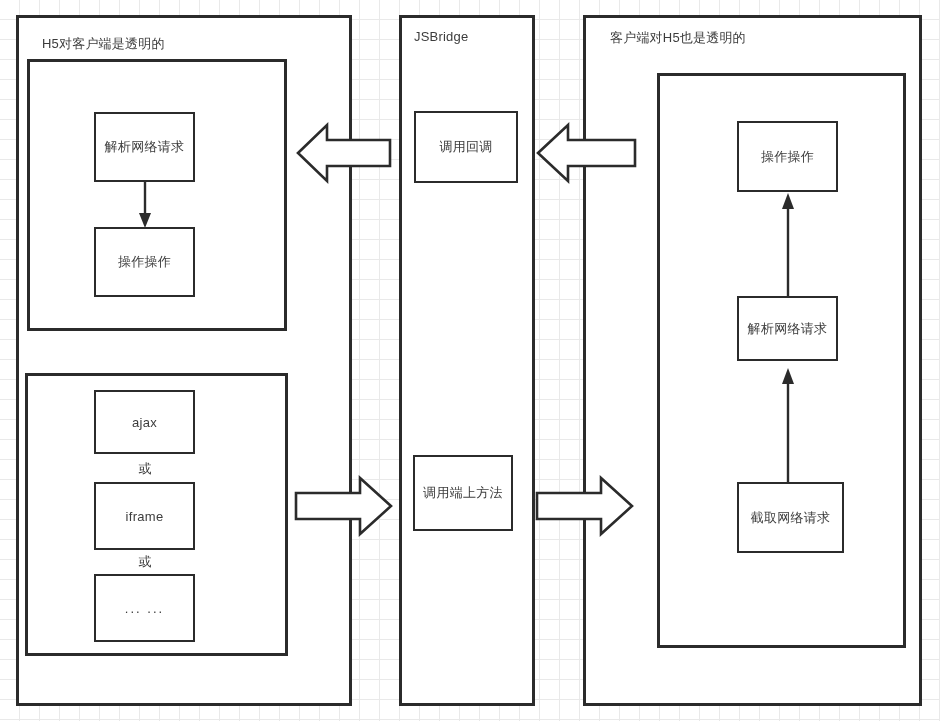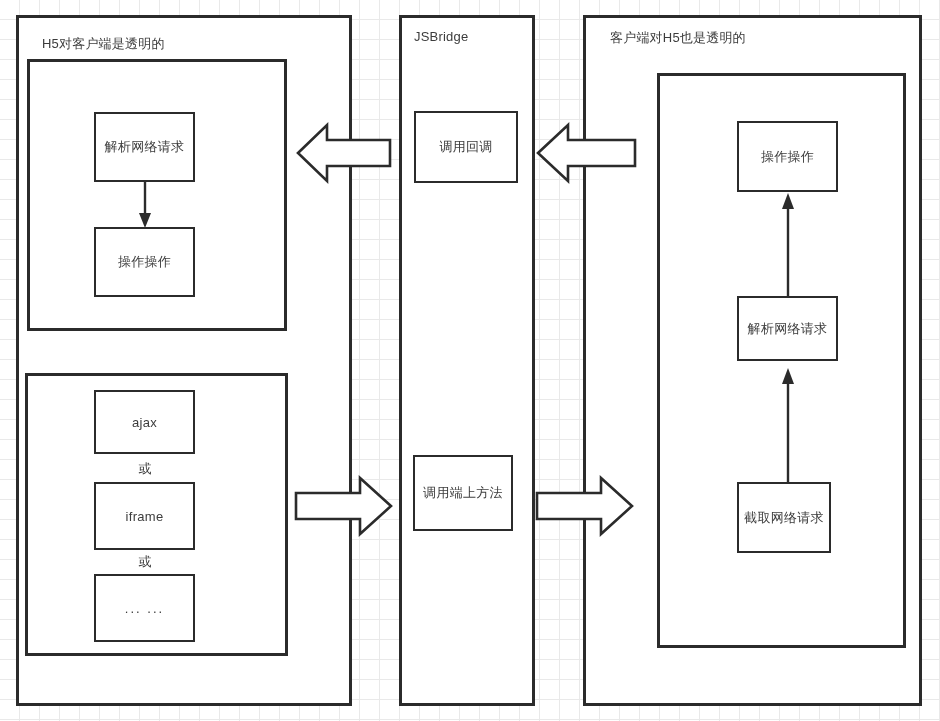--- a/index.html
+++ b/index.html
@@ -121,21 +121,21 @@
     <polygon points="9,1 3,17 15,17" fill="#2b2b2b"></polygon>
   </svg>
 
   <div class="node" style="left:737px; top:296px; width:101px; height:65px;">解析网络请求</div>
 
   <svg class="connector" style="left:779px; top:367px;" width="18" height="116" viewBox="0 0 18 116">
     <line x1="9" y1="116" x2="9" y2="12" stroke="#2b2b2b" stroke-width="2.4"></line>
     <polygon points="9,1 3,17 15,17" fill="#2b2b2b"></polygon>
   </svg>
 
-  <div class="node" style="left:737px; top:482px; width:94px; height:71px;">截取网络请求</div>
+  <div class="node" style="left:737px; top:482px; width:107px; height:71px;">截取网络请求</div>
 
   <svg class="block-arrow" style="left:296px; top:120px;" width="96" height="66" viewBox="0 0 96 66">
     <polygon points="2,33 31,5 31,20 94,20 94,46 31,46 31,61" fill="#ffffff" stroke="#2b2b2b" stroke-width="2.6" stroke-linejoin="miter"></polygon>
   </svg>
 
   <svg class="block-arrow" style="left:536px; top:120px;" width="101" height="66" viewBox="0 0 101 66">
     <polygon points="2,33 32,5 32,20 99,20 99,46 32,46 32,61" fill="#ffffff" stroke="#2b2b2b" stroke-width="2.6" stroke-linejoin="miter"></polygon>
   </svg>
 
   <svg class="block-arrow" style="left:294px; top:473px;" width="99" height="66" viewBox="0 0 99 66">

